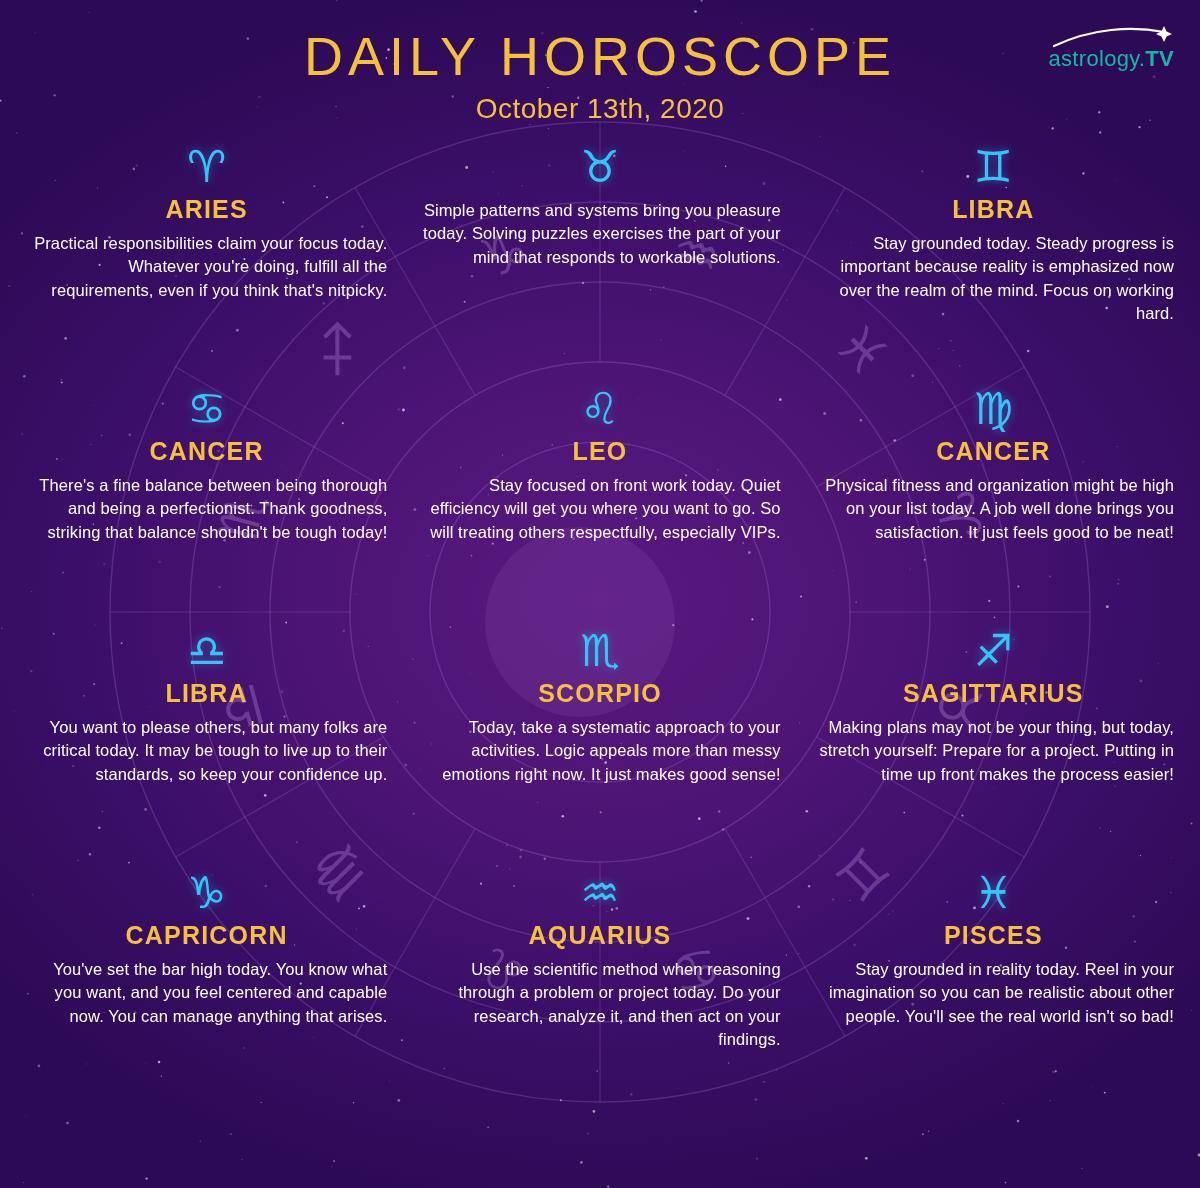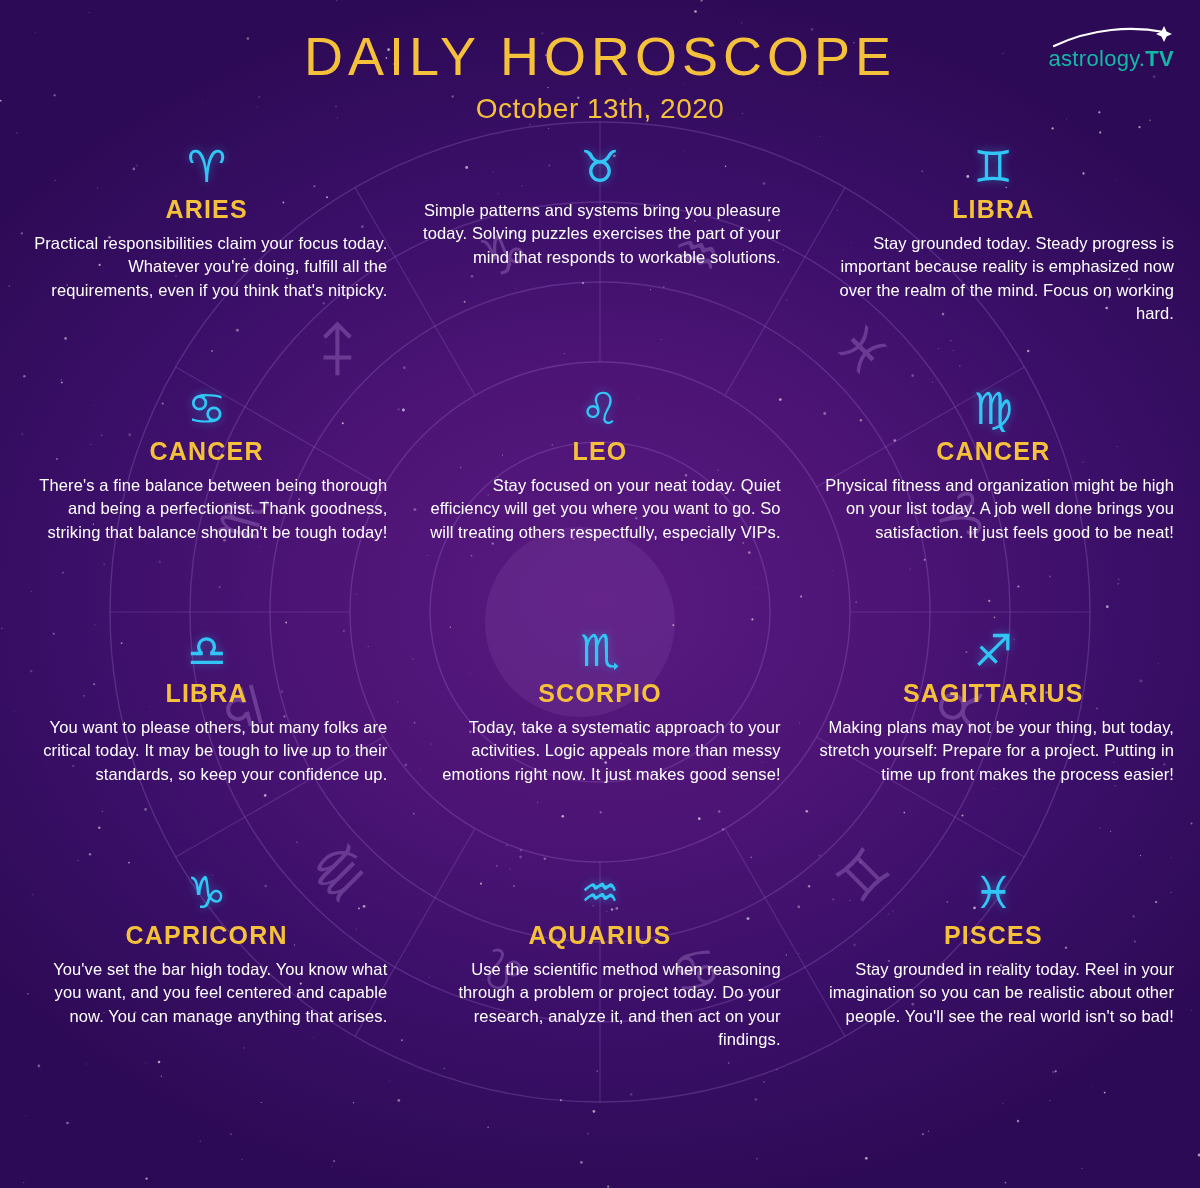--- a/index.html
+++ b/index.html
@@ -609,21 +609,21 @@
       <p class="sign-text">Stay grounded today. Steady progress is important because reality is emphasized now over the realm of the mind. Focus on working hard.</p>
     </section>
     <section class="sign">
       <div class="glyph">♋</div>
       <div class="sign-name">CANCER</div>
       <p class="sign-text">There's a fine balance between being thorough and being a perfectionist. Thank goodness, striking that balance shouldn't be tough today!</p>
     </section>
     <section class="sign">
       <div class="glyph">♌</div>
       <div class="sign-name">LEO</div>
-      <p class="sign-text">Stay focused on your neat today. Quiet efficiency will get you where you want to go. So will treating others respectfully, especially VIPs.</p>
+      <p class="sign-text">Stay focused on front work today. Quiet efficiency will get you where you want to go. So will treating others respectfully, especially VIPs.</p>
     </section>
     <section class="sign">
       <div class="glyph">♍</div>
       <div class="sign-name">CANCER</div>
       <p class="sign-text">Physical fitness and organization might be high on your list today. A job well done brings you satisfaction. It just feels good to be neat!</p>
     </section>
     <section class="sign">
       <div class="glyph">♎</div>
       <div class="sign-name">LIBRA</div>
       <p class="sign-text">You want to please others, but many folks are critical today. It may be tough to live up to their standards, so keep your confidence up.</p>

